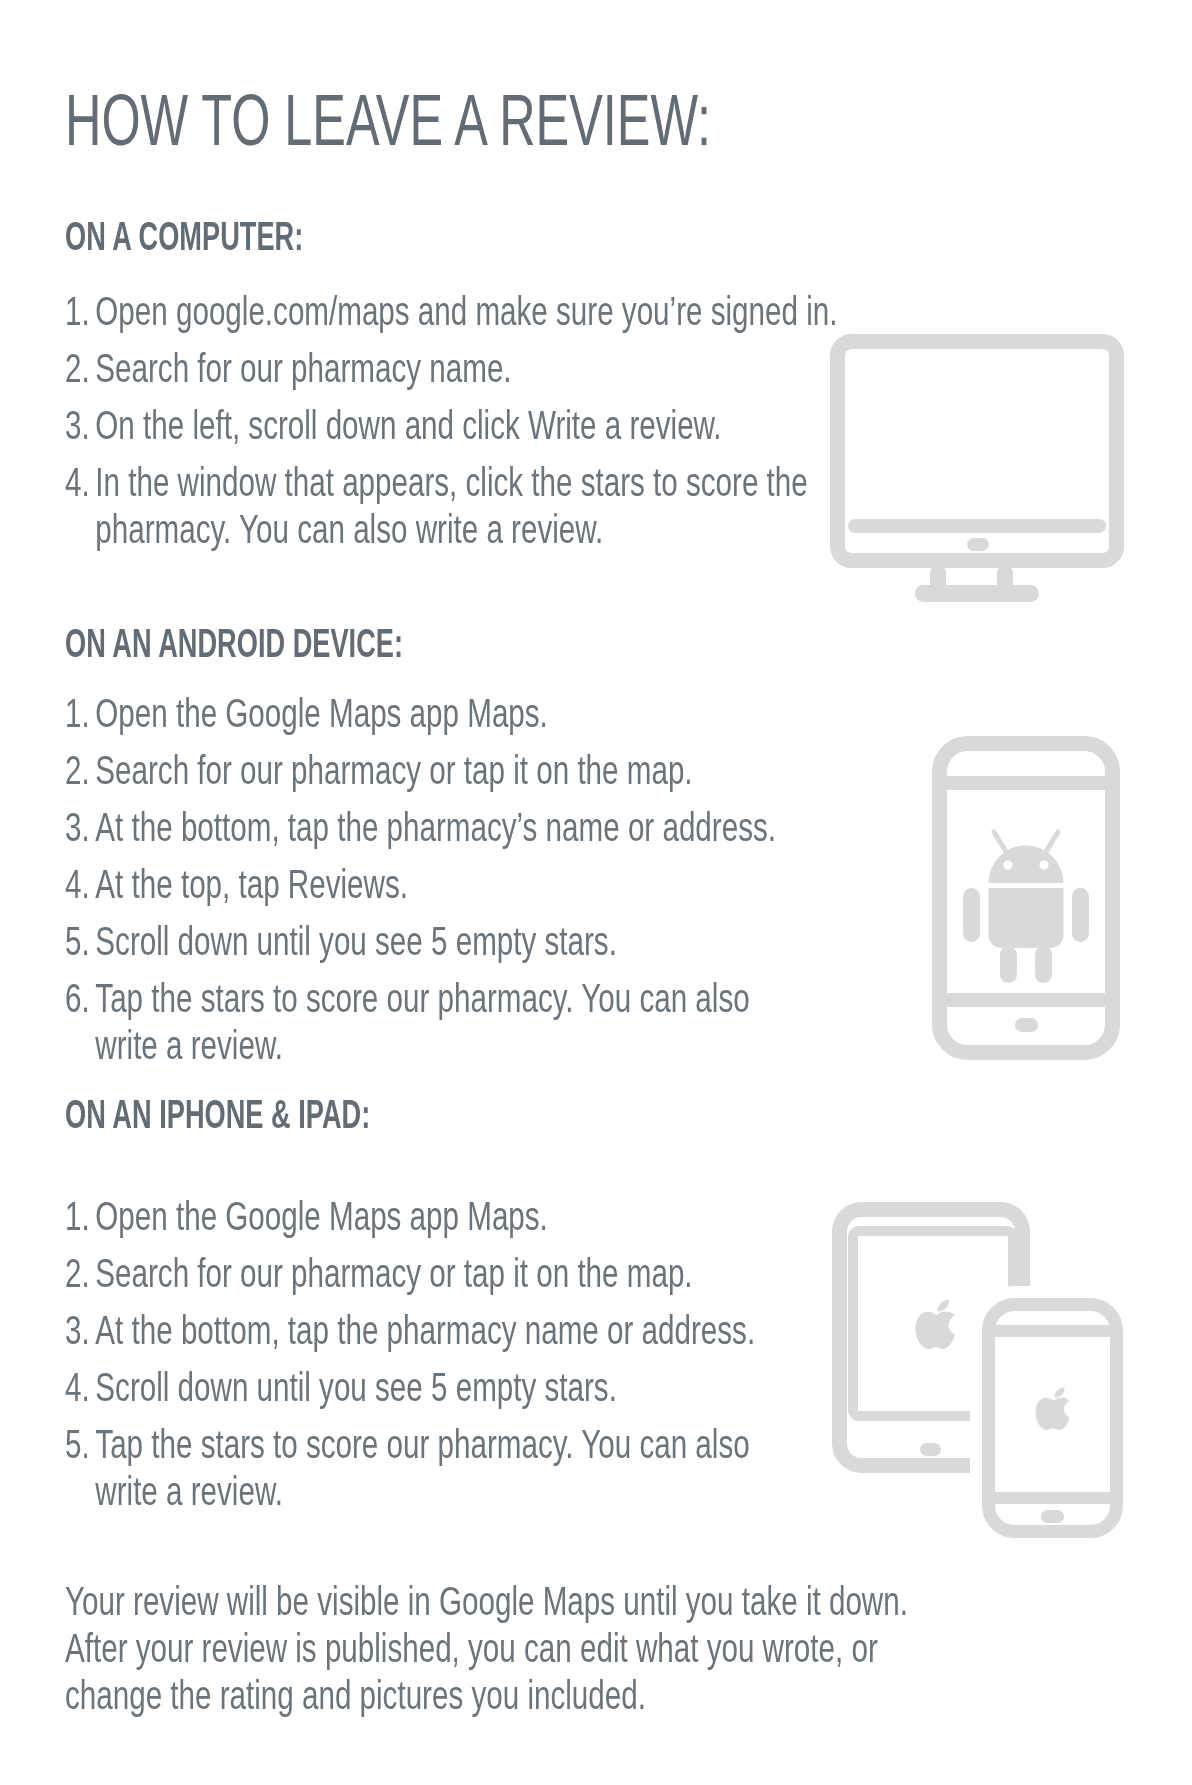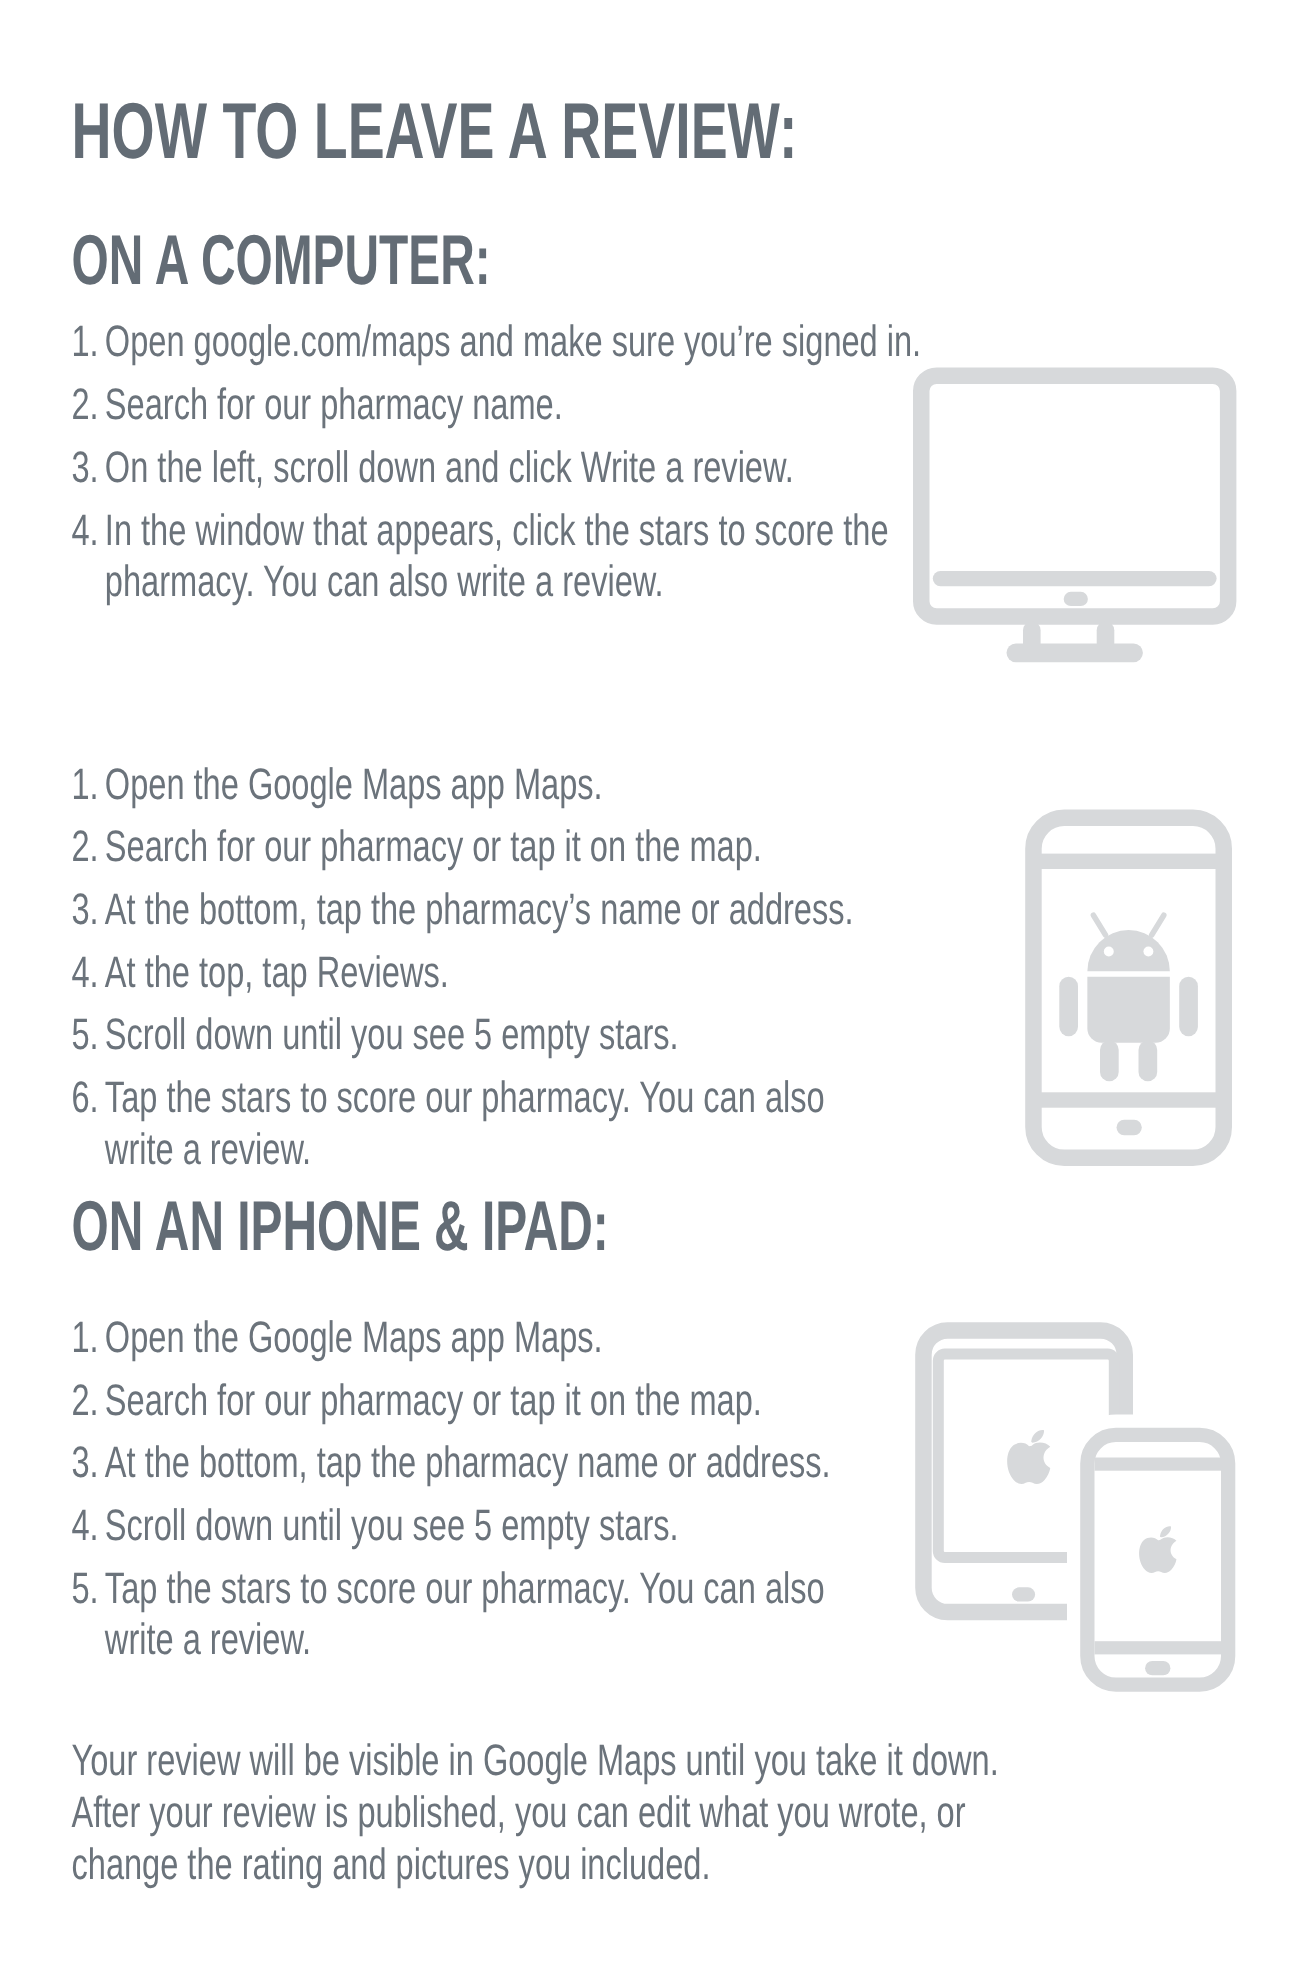--- a/index.html
+++ b/index.html
@@ -9,25 +9,25 @@
     background:#ffffff;
     overflow:hidden;
     font-family:"Liberation Sans","DejaVu Sans",sans-serif;
     --icon:#d7d9db;
     --text:#6b737b;
     --head:#636c75;
   }
   .icon{position:absolute;z-index:0;}
   .title{
     position:absolute;left:65px;top:84px;margin:0;z-index:1;
-    font-size:72px;line-height:72px;font-weight:bold;color:var(--head);
+    font-size:72px;line-height:72px;font-weight:normal;color:var(--head);
   }
   .hd{
     position:absolute;left:65px;margin:0;z-index:1;
-    font-size:64px;line-height:48px;font-weight:bold;color:var(--head);
+    font-size:40px;line-height:48px;font-weight:bold;color:var(--head);
   }
   .cx{display:inline-block;transform-origin:0 0;white-space:nowrap;}
   .t{transform:scaleX(0.70);}
   .h{transform:scaleX(0.68);}
   .b{transform:scaleX(0.74);}
   .list{
     position:absolute;left:65px;margin:0;padding:0;list-style:none;z-index:1;
     font-size:40px;line-height:47px;color:var(--text);
   }
   .item{margin:0 0 10px 0;padding:0;}
@@ -130,20 +130,21 @@
         <div class="row">
       <span class="num">4.</span>
       <span class="txt">
         <span class="line">In the window that appears, click the stars to score the</span>
         <span class="line">pharmacy. You can also write a review.</span>
       </span>
     </div>
       </li>
   </ol>
 
+  <h2 class="hd" style="top:619px"><span class="cx h">ON AN ANDROID DEVICE:</span></h2>
   <ol class="list" style="top:690px">
     <li class="item">
         <div class="row">
       <span class="num">1.</span>
       <span class="txt">
             <span class="line">Open the Google Maps app Maps.</span>
           </span>
     </div>
       </li>
     <li class="item">

